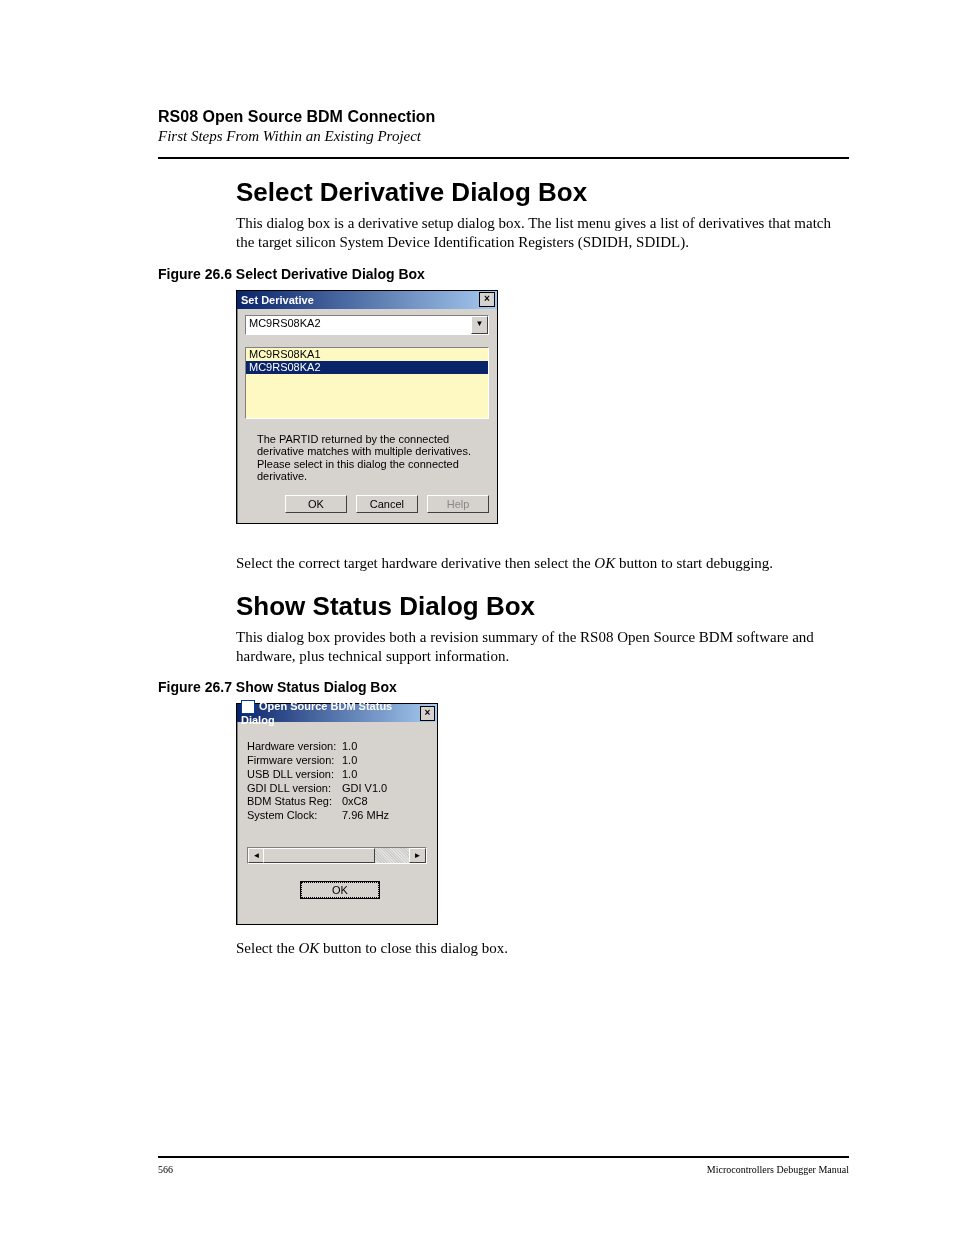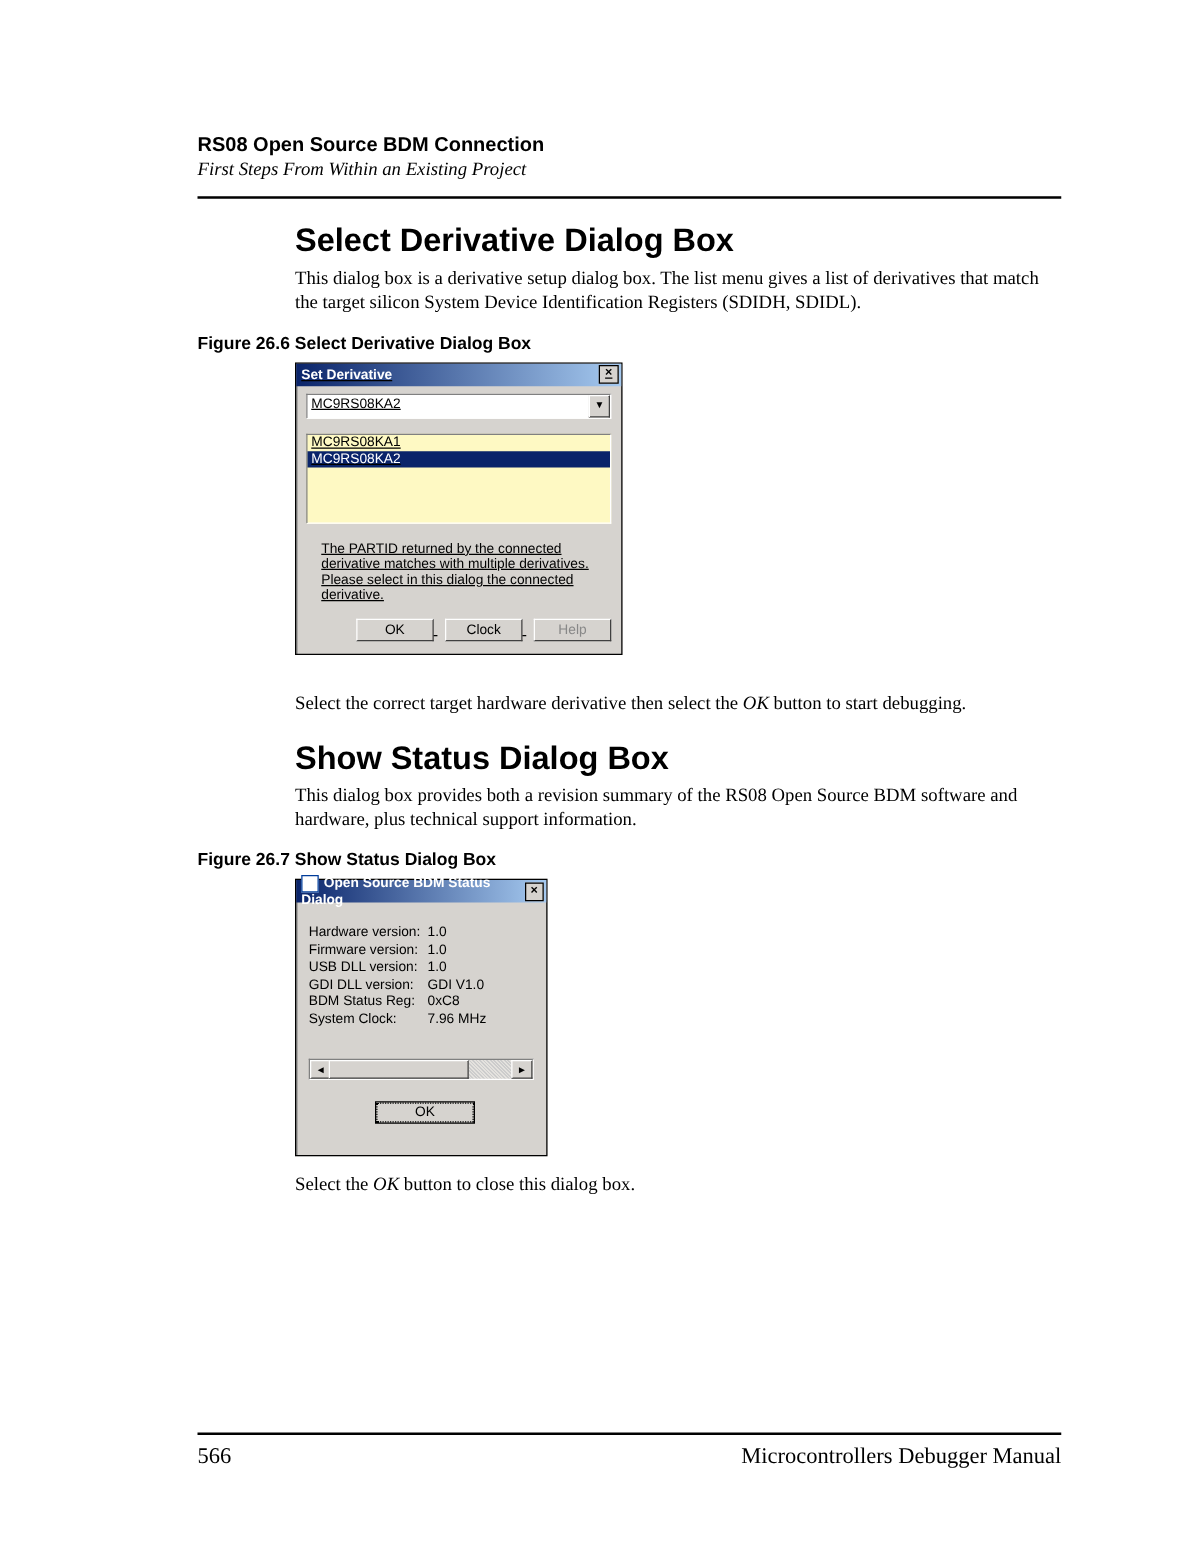--- a/index.html
+++ b/index.html
@@ -236,21 +236,21 @@
     right: 105px;
   }
   .footer hr {
     border: none;
     border-top: 2px solid #000;
     margin: 0 0 6px 0;
   }
   .footer-row {
     display: flex;
     justify-content: space-between;
-    font-size: 18px;
+    font-size: 10px;
     align-items: center;
   }
   .footer-left {
     font-family: "Times New Roman", serif;
   }
   .footer-right {
     font-family: "Times New Roman", serif;
   }
   .ital { font-style: italic; }
 </style>
@@ -266,40 +266,40 @@
   <hr class="rule">
 
   <div class="body-col">
     <h2 class="section">Select Derivative Dialog Box</h2>
     <p class="body">This dialog box is a derivative setup dialog box. The list menu gives a list of derivatives that match the target silicon System Device Identification Registers (SDIDH, SDIDL).</p>
   </div>
 
   <p class="fig-caption">Figure 26.6  Select Derivative Dialog Box</p>
 
   <div class="body-col">
-    <div class="dialog-frame" style="width:260px;text-decoration:underline;">
+    <div class="dialog-frame" style="width:260px;">
       <div class="titlebar">
         <span>Set Derivative</span>
         <span class="close-box">×</span>
       </div>
       <div class="combo">
         <div class="combo-field">MC9RS08KA2</div>
         <div class="combo-btn">▼</div>
       </div>
       <div class="listbox">
         <div class="list-item">MC9RS08KA1</div>
         <div class="list-item selected">MC9RS08KA2</div>
       </div>
       <div class="msg">
         <div>The PARTID returned by the connected derivative matches with multiple derivatives.</div>
         <div>Please select in this dialog the connected derivative.</div>
       </div>
       <div class="btn-row">
         <span class="win-btn">OK</span>
-        <span class="win-btn">Clock</span>
+        <span class="win-btn">Cancel</span>
         <span class="win-btn disabled">Help</span>
       </div>
     </div>
   </div>
 
   <div class="body-col" style="margin-top:30px;">
     <p class="body">
       <span>Select the correct target hardware derivative then select the </span><span class="ital">OK</span><span> button to start debugging.</span>
     </p>
   </div>

